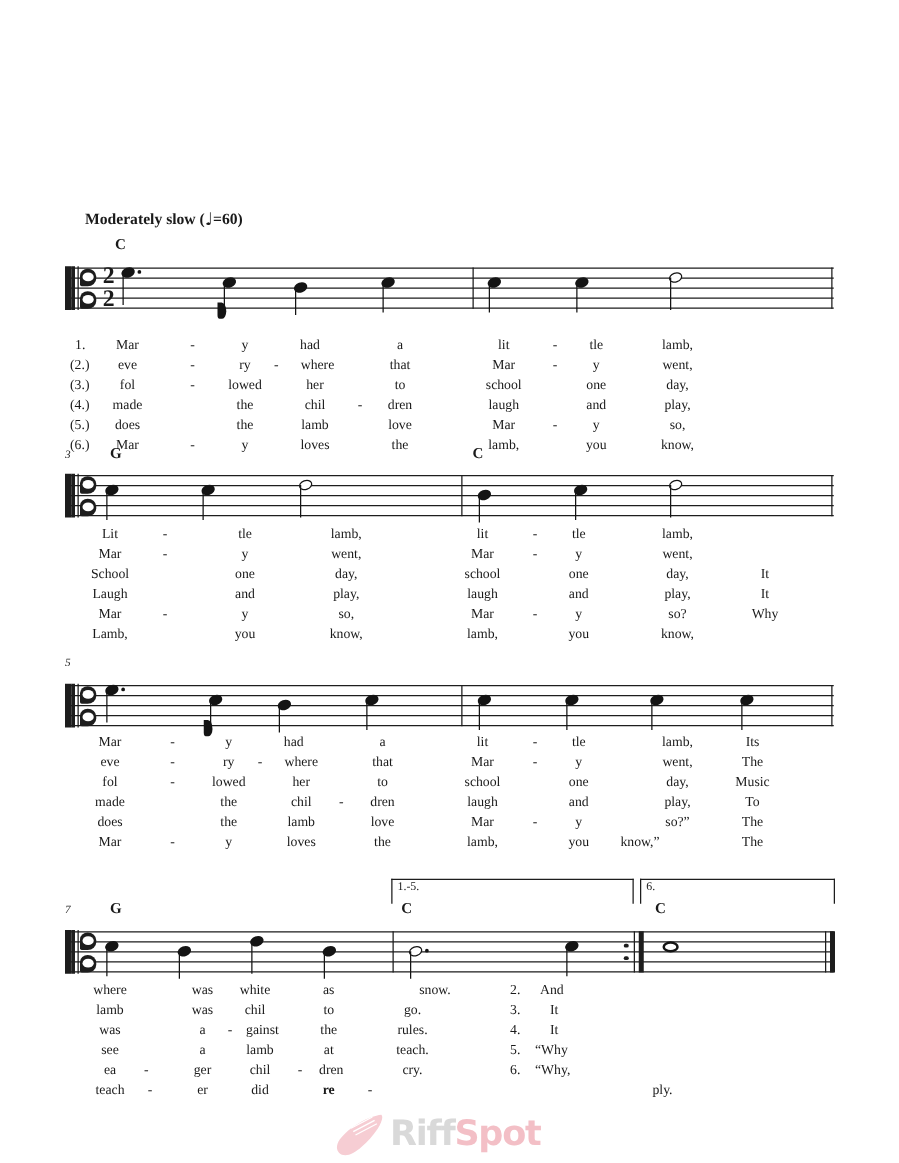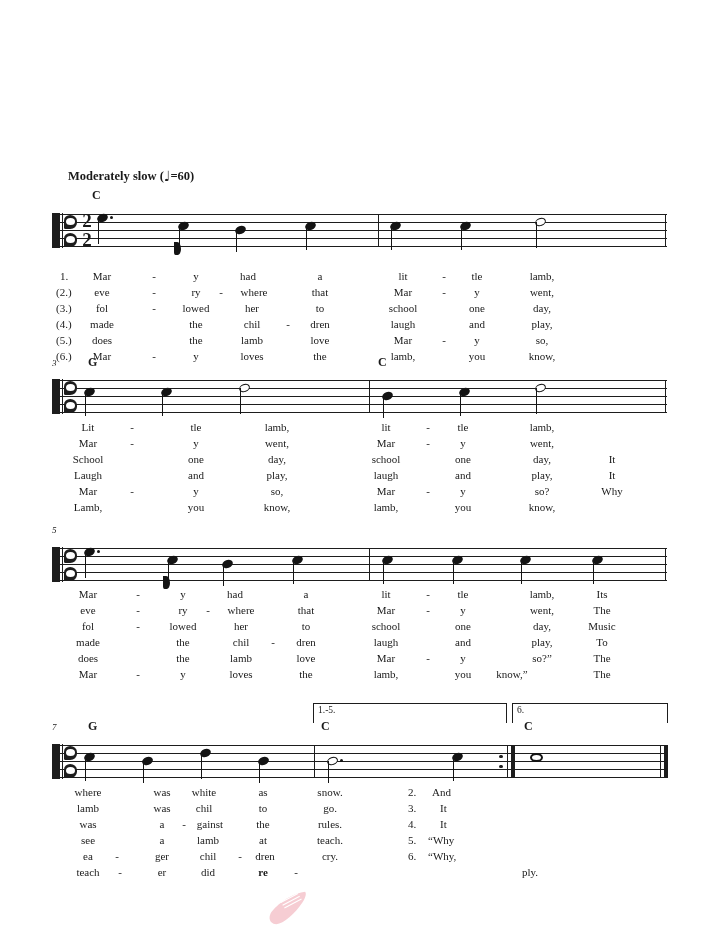--- a/index.html
+++ b/index.html
@@ -557,21 +557,21 @@
       <div class="barline" style="left:608px;"></div>
       <div class="barline thick" style="left:612px;"></div>
     </div>
 
     <div class="lyrics" style="top:784px;">
       <div class="lyrow">
         <span style="left:88px;">where</span>
         <span style="left:162px;">was</span>
         <span style="left:204px;">white</span>
         <span style="left:263px;">as</span>
-        <span style="left:330px;">snow.</span>
+        <span style="left:348px;">snow.</span>
         <span class="vn" style="left:408px;">2.</span>
         <span class="vn" style="left:432px;">And</span>
       </div>
       <div class="lyrow">
         <span style="left:88px;">lamb</span>
         <span style="left:162px;">was</span>
         <span style="left:204px;">chil</span>
         <span style="left:263px;">to</span>
         <span style="left:330px;">go.</span>
         <span class="vn" style="left:408px;">3.</span>
@@ -621,15 +621,16 @@
 
   <div class="logo">
     <svg class="pick" viewBox="0 0 44 40">
       <path d="M41 2 C30 3 12 13 4 24 C-1 31 2 38 9 38 C17 38 30 26 38 14 C41 9 43 4 41 2 Z" fill="#f6cdd3"></path>
       <g stroke="#ffffff" stroke-width="1.2">
         <line x1="14" y1="14" x2="33" y2="4"></line>
         <line x1="16" y1="17" x2="35" y2="7"></line>
         <line x1="18" y1="20" x2="37" y2="10"></line>
       </g>
     </svg>
+    <div class="txt"><span class="t1">Riff</span><span class="t2">Spot</span></div>
   </div>
 
 </div>
 
 </body></html>

